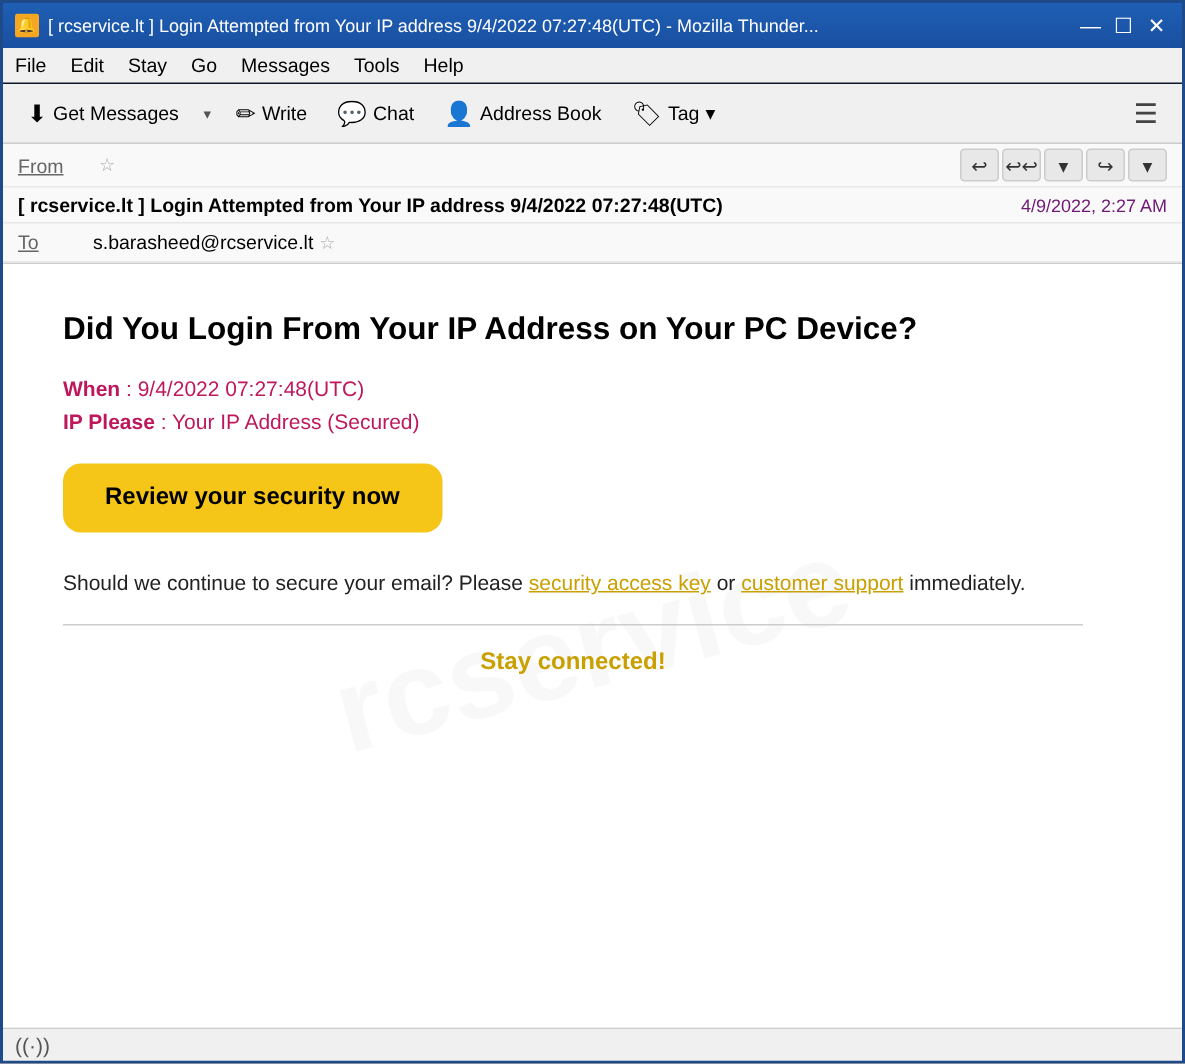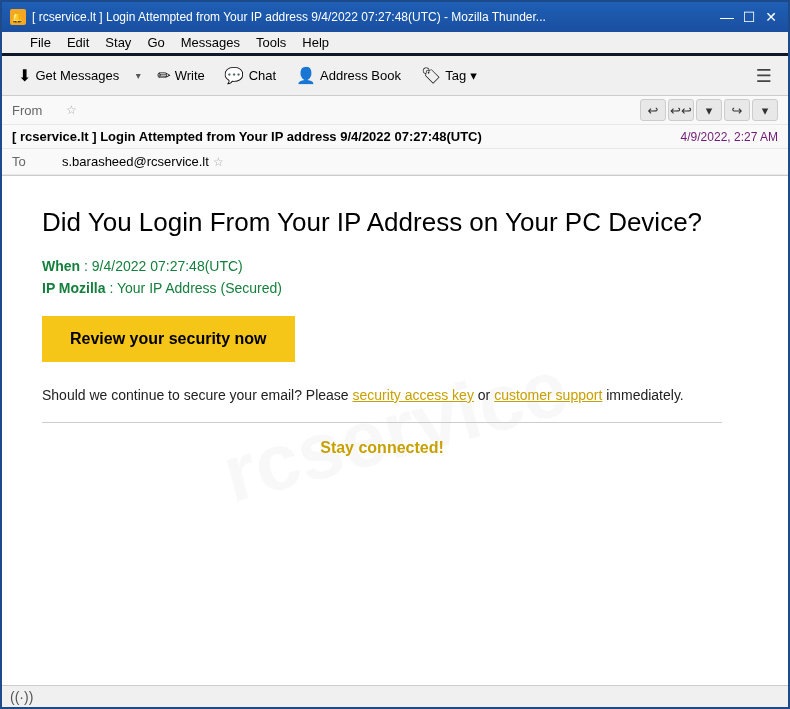--- a/index.html
+++ b/index.html
@@ -77,24 +77,24 @@
       font-size: 14px;
       display: flex;
       align-items: center;
       justify-content: center;
       line-height: 1;
     }
 
     
     .menu-bar {
       background: #f0f0f0;
-      border-bottom: 3px solid #0f172a;
-      display: flex;
-      align-items: center;
-      padding: 2px 20px;
+      border-bottom: 1px solid #0f172a;
+      display: flex;
+      align-items: center;
+      padding: 2px 0;
       height: 24px;
       flex-shrink: 0;
     }
 
     .menu-item {
       font-size: 13px;
       padding: 2px 8px;
       cursor: pointer;
       color: #000;
     }
@@ -170,20 +170,21 @@
     }
 
     .email-header-row.from-row {
       justify-content: space-between;
     }
 
     .email-field-label {
       color: #666;
       min-width: 50px;
       font-size: 13px;
+      text-decoration: underline;
     }
 
     .email-field-value {
       color: #000;
       font-size: 13px;
     }
 
     .email-from-nav {
       display: flex;
       align-items: center;
@@ -255,58 +256,58 @@
       white-space: nowrap;
     }
 
     .email-content {
       position: relative;
       z-index: 1;
       max-width: 680px;
     }
 
     .email-title {
-      font-size: 26px;
-      font-weight: normal;
+      font-size: 21px;
+      font-weight: bold;
       color: #000;
       margin-bottom: 18px;
       line-height: 1.3;
     }
 
     .email-para {
       font-size: 14px;
       color: #222;
       line-height: 1.6;
       margin-bottom: 16px;
     }
 
     .email-detail {
       font-size: 14px;
-      color: #15803d;
+      color: #be185d;
       margin-bottom: 6px;
     }
 
     .email-detail strong {
       font-weight: bold;
     }
 
     .details-block {
       margin-bottom: 20px;
     }
 
     .cta-button {
       display: inline-block;
       background: #f5c518;
       color: #000;
       font-size: 16px;
       font-weight: bold;
       padding: 14px 28px;
       border: none;
       cursor: pointer;
-      border-radius: 0;
+      border-radius: 12px;
       margin-bottom: 22px;
       text-decoration: none;
     }
 
     .email-secondary {
       font-size: 14px;
       color: #222;
       line-height: 1.6;
       margin-bottom: 16px;
     }
@@ -447,21 +448,21 @@
       <div class="email-title">Did You Login From Your IP Address on Your PC Device?</div>
 
 
       <div class="details-block">
         <div class="email-detail">
           <strong>When</strong>
           <span> : </span>
           <span>9/4/2022 07:27:48(UTC)</span>
         </div>
         <div class="email-detail">
-          <strong>IP Mozilla</strong>
+          <strong>IP Please</strong>
           <span> : </span>
           <span>Your IP Address (Secured)</span>
         </div>
       </div>
 
       <button class="cta-button">Review your security now</button>
 
       <p class="email-secondary">
         <span>Should we continue to secure your email? Please</span>
         <span class="link">security access key</span>

